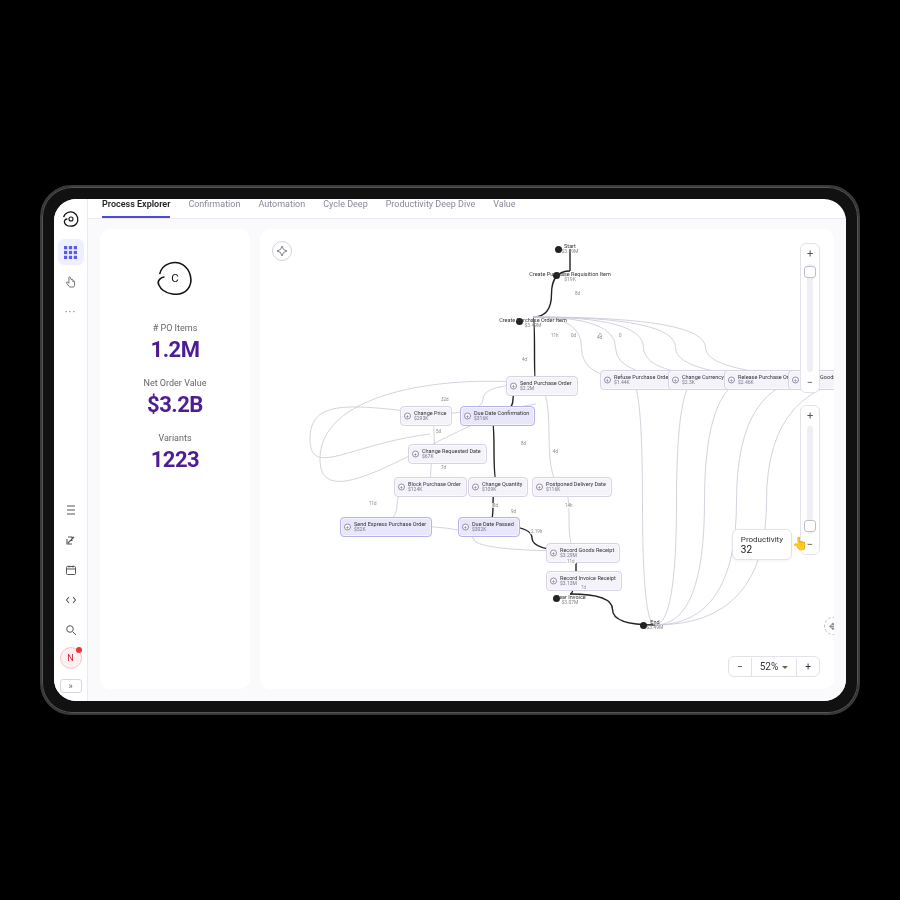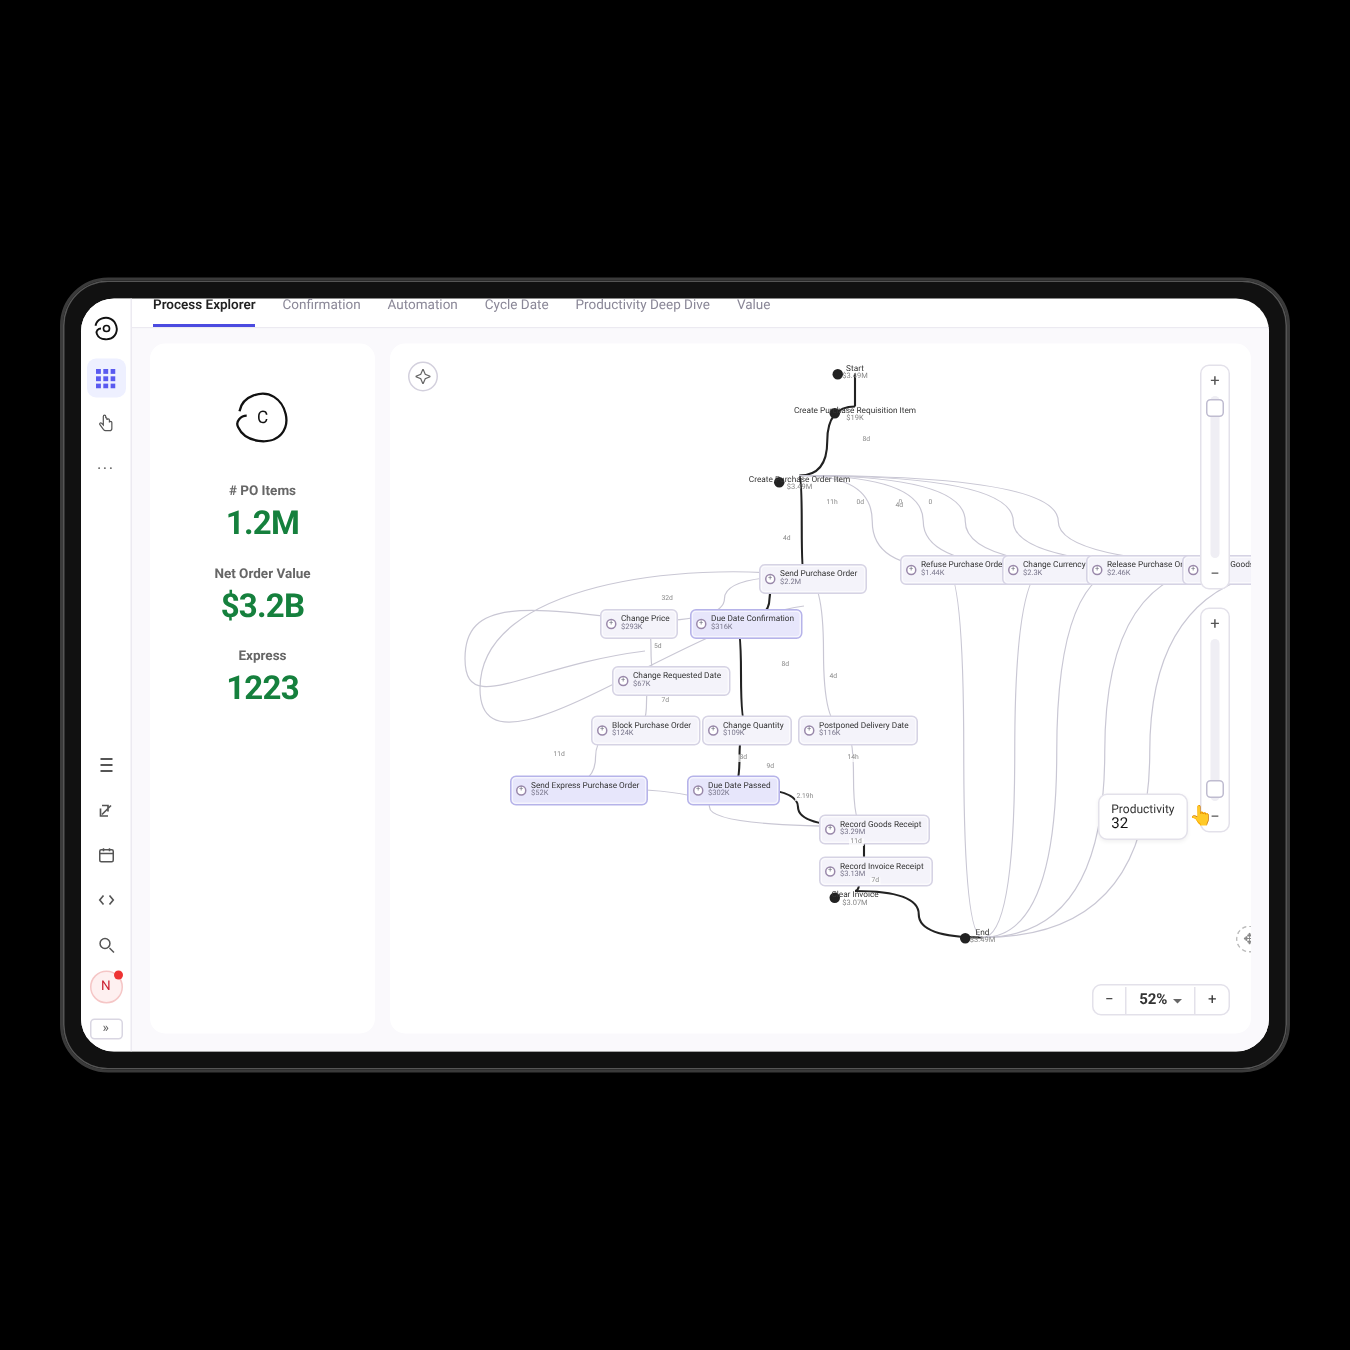--- a/index.html
+++ b/index.html
@@ -30,22 +30,22 @@
   .tabs { display:flex; gap:18px; padding:0 14px; border-bottom:1px solid #eceaf1; font-size:9px; color:#8a8797; }
   .tabs .tab { padding:0 0 7px 0; cursor:pointer; }
   .tabs .tab.active { color:#222; border-bottom:2px solid #4b4be0; font-weight:600; }
 
   .body { flex:1; display:flex; gap:10px; padding:10px 12px 12px 12px; min-height:0; background:#faf9fc; }
 
   
   .kpis { width:150px; background:#fff; border-radius:10px; padding:16px 10px; display:flex; flex-direction:column; align-items:center; gap:16px; }
   .kpis .logo { width:46px; height:46px; margin:10px 0 6px 0; }
   .kpi { text-align:center; }
-  .kpi .lbl { font-size:9px; color:#666; font-weight:700; margin-bottom:4px; }
-  .kpi .val { font-size:22px; font-weight:700; color:#15803d; letter-spacing:-0.5px; }
+  .kpi .lbl { font-size:9px; color:#666; font-weight:400; margin-bottom:4px; }
+  .kpi .val { font-size:22px; font-weight:700; color:#4c1d95; letter-spacing:-0.5px; }
 
   
   .canvas { flex:1; background:#fff; border-radius:10px; position:relative; overflow:hidden; }
 
   .compass { position:absolute; top:12px; left:12px; width:20px; height:20px; border:1px solid #d3d0dd; border-radius:50%; display:flex; align-items:center; justify-content:center; font-size:10px; color:#555; }
 
   
   .vslider { position:absolute; right:14px; top:14px; width:20px; background:#fff; border:1px solid #e3e1ea; border-radius:6px; display:flex; flex-direction:column; align-items:center; padding:2px 0; }
   .vslider.act { top:14px; height:150px; }
   .vslider.conn { top:176px; height:150px; }
@@ -55,21 +55,21 @@
   .vslider.conn .thumb { position:absolute; left:-3px; bottom:2px; width:12px; height:12px; background:#fff; border:1px solid #bfbcd0; border-radius:3px; }
 
   .slider-tip { position:absolute; right:42px; top:300px; background:#fff; border:1px solid #e3e1ea; border-radius:6px; padding:5px 8px 4px 8px; font-size:8px; color:#333; box-shadow:0 1px 3px rgba(0,0,0,0.06); }
   .slider-tip .tnum { font-size:10px; color:#111; }
   .slider-tip .hand { position:absolute; right:-18px; top:6px; font-size:13px; }
 
   
   .zoom { position:absolute; right:14px; bottom:12px; display:flex; align-items:center; border:1px solid #e3e1ea; border-radius:6px; background:#fff; overflow:hidden; }
   .zoom > div { padding:4px 8px; font-size:10px; color:#333; }
   .zoom .sep { width:1px; height:18px; background:#e3e1ea; padding:0; }
-  .zoom .zval { display:flex; align-items:flex-end; gap:4px;font-weight:bold; }
+  .zoom .zval { display:flex; align-items:flex-end; gap:4px; }
   .zoom .zval::after { content:""; border:3px solid transparent; border-top-color:#666; margin-top:3px; }
 
   .cross { position:absolute; right:-8px; bottom:54px; width:18px; height:18px; border:1px dashed #bbb; border-radius:50%; display:flex; align-items:center; justify-content:center; font-size:10px; color:#888; background:#fff; }
 
   
   .graph { position:absolute; inset:0; }
   .graph svg { position:absolute; inset:0; width:100%; height:100%; }
   .node { position:absolute; background:#f4f3fa; border:1px solid #d6d3e4; border-radius:4px; font-size:5.5px; line-height:1.15; color:#333; padding:3px 5px 3px 13px; white-space:nowrap; box-shadow:0 0 0 1px rgba(255,255,255,0.6) inset; }
   .node.hi { background:#e7e6fb; border-color:#b6b3e9; }
   .node .dot { position:absolute; left:3px; top:50%; transform:translateY(-50%); width:7px; height:7px; border:1px solid #98a; border-radius:50%; background:#fff; display:flex; align-items:center; justify-content:center; font-size:5px; color:#667; }
@@ -152,21 +152,21 @@
             <span>»</span>
           </div>
    </div>
 
    <div class="main">
 
      <div class="tabs">
        <div class="tab active">Process Explorer</div>
        <div class="tab">Confirmation</div>
        <div class="tab">Automation</div>
-       <div class="tab">Cycle Date</div>
+       <div class="tab">Cycle Deep</div>
        <div class="tab">Productivity Deep Dive</div>
        <div class="tab">Value</div>
      </div>
 
      <div class="body">
 
        <div class="kpis">
          <div class="logo">
            <svg viewBox="0 0 48 48" width="46" height="46">
                   <path d="M8 20c2-11 16-15 24-10s12 18 5 26S12 42 7 31c-2-4 2-8 6-8" fill="none" stroke="#111" stroke-width="1.6"></path>
@@ -175,21 +175,21 @@
          </div>
          <div class="kpi">
            <div class="lbl"># PO Items</div>
            <div class="val">1.2M</div>
          </div>
          <div class="kpi">
            <div class="lbl">Net Order Value</div>
            <div class="val">$3.2B</div>
          </div>
          <div class="kpi">
-           <div class="lbl">Express</div>
+           <div class="lbl">Variants</div>
            <div class="val">1223</div>
          </div>
        </div>
 
        <div class="canvas">
          <div class="compass">
                 <svg width="10" height="10" viewBox="0 0 10 10">
                   <path d="M5 0l1.5 3.5L10 5 6.5 6.5 5 10 3.5 6.5 0 5l3.5-1.5z" fill="none" stroke="#666" stroke-width="0.8"></path>
                 </svg>
               </div>

